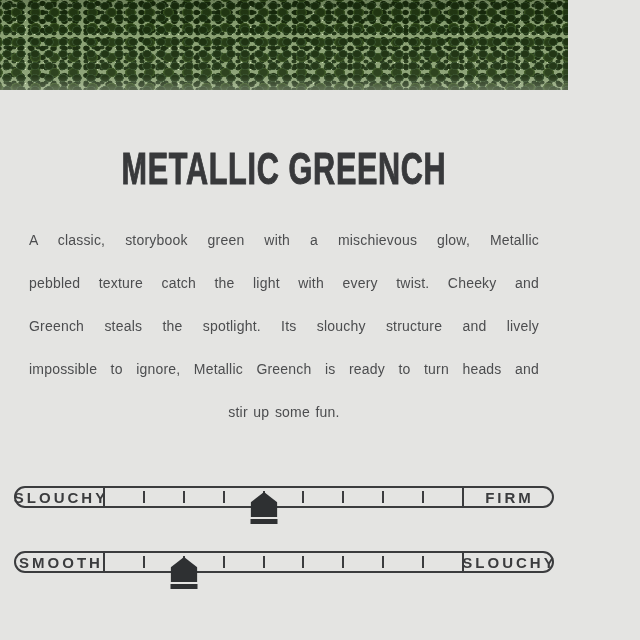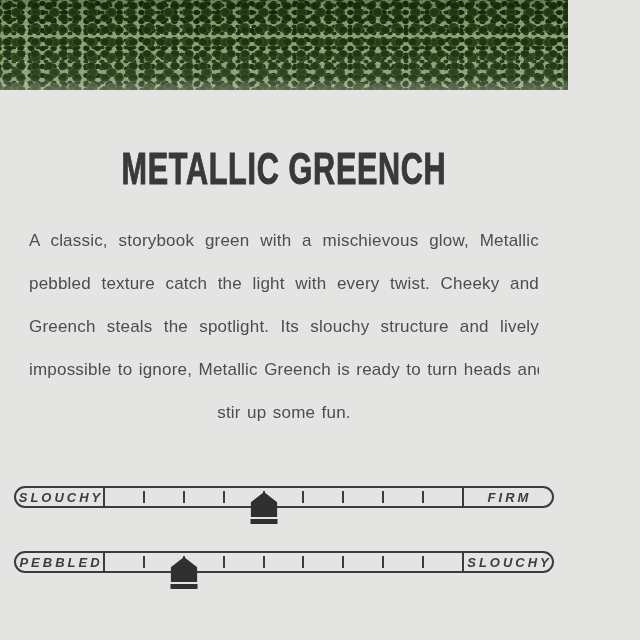--- a/index.html
+++ b/index.html
@@ -42,40 +42,40 @@
     transform:scaleX(0.68);
     transform-origin:50% 50%;
     -webkit-text-stroke:1px #38393b;
     white-space:nowrap;
   }
 
   
   .desc{width:510px;margin:28px auto 0 auto;}
   .desc .line{
     display:block;height:43px;line-height:43px;overflow:hidden;
-    font-size:17px;color:var(--body-text);
+    font-size:14px;color:var(--body-text);
     letter-spacing:0.2px;word-spacing:1.5px;
     text-align:justify;text-align-last:justify;
     white-space:nowrap;
   }
   .desc .line.last{text-align:left;text-align-last:center;}
 
   
   .scale{width:540px;margin:0 auto;position:relative;height:22px;}
   .scale.first{margin-top:52px;}
   .scale.second{margin-top:43px;}
   .pill{
     width:540px;height:22px;
     border:2px solid var(--ink);border-radius:12px;
     display:flex;align-items:stretch;background:transparent;
   }
   .endlabel{
     display:flex;align-items:center;justify-content:center;
-    font-size:13px;font-weight:700;color:var(--ink);
-    letter-spacing:3px;text-indent:3px;white-space:nowrap;font-style:italic;
+    font-size:15px;font-weight:700;color:var(--ink);
+    letter-spacing:3px;text-indent:3px;white-space:nowrap;
   }
   .endlabel.left{width:87px;}
   .endlabel.right{width:88px;}
   .sep{width:2px;background:var(--ink);}
   .track{flex:1;display:flex;justify-content:space-evenly;align-items:flex-start;}
   .tick{width:2px;height:12px;margin-top:3px;background:var(--ink);}
 
   .marker{
     position:absolute;top:6px;transform:translateX(-50%);
     display:flex;flex-direction:column;align-items:center;z-index:2;
@@ -121,21 +121,21 @@
       <span class="endlabel right">FIRM</span>
     </div>
     <div class="marker" style="left: 250px;">
       <div class="nib"></div>
       <div class="underbar"></div>
     </div>
   </div>
 
   <div class="scale second">
     <div class="pill">
-      <span class="endlabel left">PEBBLED</span>
+      <span class="endlabel left">SMOOTH</span>
       <span class="sep"></span>
       <div class="track">
           <span class="tick"></span>
           <span class="tick"></span>
           <span class="tick"></span>
           <span class="tick"></span>
           <span class="tick"></span>
           <span class="tick"></span>
           <span class="tick"></span>
           <span class="tick"></span>

